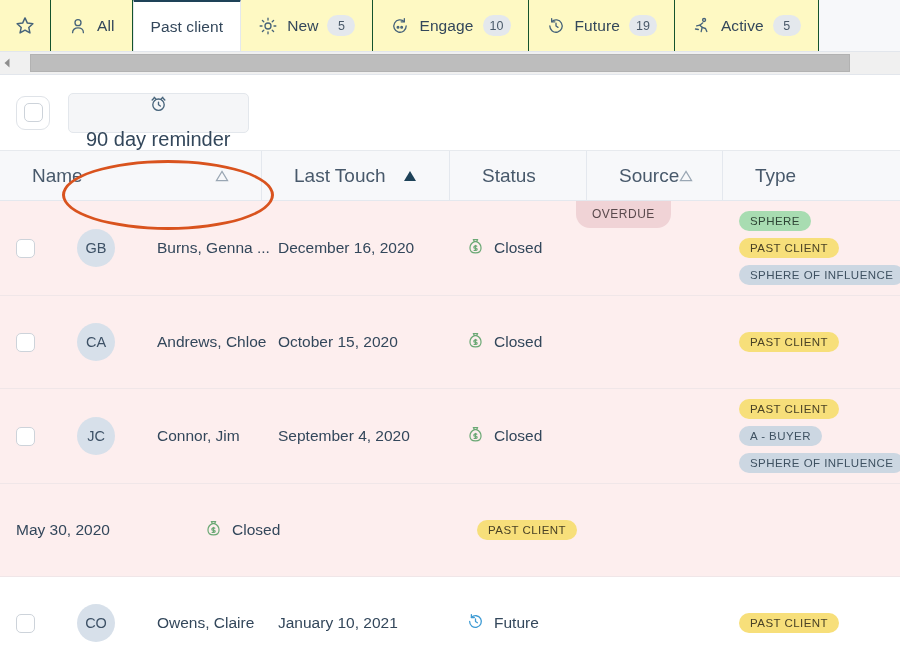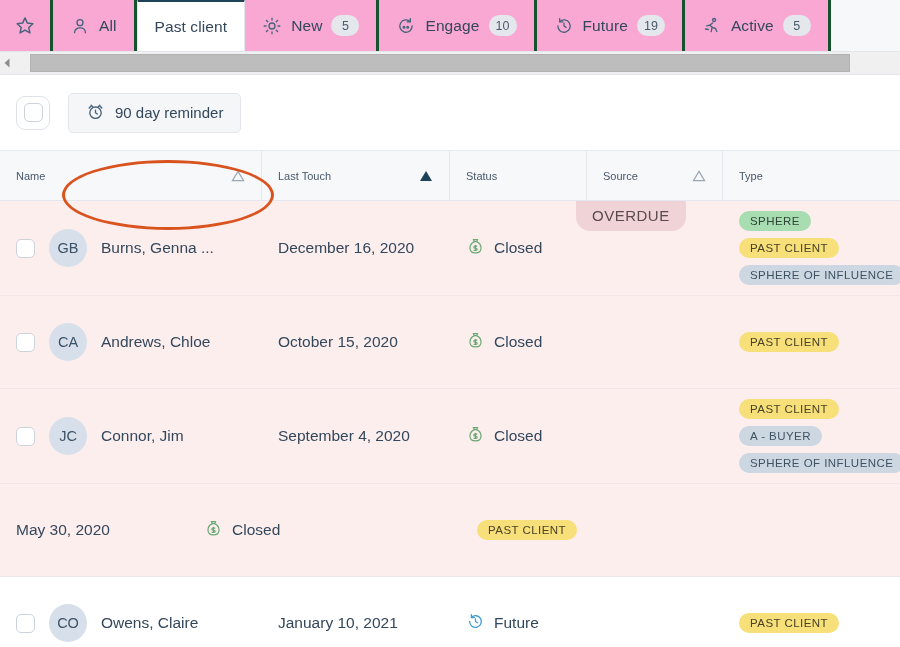--- a/index.html
+++ b/index.html
@@ -18,22 +18,22 @@
     align-items: stretch;
     height: 52px;
     background: #f7f8fa;
     border-bottom: 1px solid #e2e6ec;
   }
   .tab {
     display: flex;
     align-items: center;
     gap: 9px;
     padding: 0 17px;
-    border-right: 3px solid #14532d;
-    background: #f9a8d4;
+    border-right: 1px solid #14532d;
+    background: #fef9c3;
     font-size: 15.5px;
     color: #33475b;
     white-space: nowrap;
     cursor: pointer;
     position: relative;
   }
   .tab:first-child { padding: 0 14px; }
   .tab.active {
     background: #ffffff;
     border-top: 3px solid #1e4258;
@@ -108,23 +108,24 @@
   }
   .reminder-chip {
     display: flex;
     align-items: center;
     gap: 10px;
     height: 40px;
     padding: 0 17px;
     background: #f5f6f8;
     border: 1px solid #e3e7ec;
     border-radius: 5px;
-    font-size: 15px;
+    font-size: 20px;
     color: #33475b;
     cursor: pointer;
+    flex-direction: column;
   }
   .annot-ellipse {
     position: absolute;
     left: 62px; top: 85px;
     width: 212px; height: 70px;
     border: 3px solid #d9531e;
     border-radius: 50%;
     pointer-events: none;
     z-index: 40;
   }
@@ -133,24 +134,24 @@
   .table { width: 900px; }
   .thead {
     display: flex;
     height: 50px;
     background: #f7f8fa;
     border-bottom: 1px solid #e4e8ee;
   }
   .th {
     display: flex;
     align-items: center;
-    font-size: 11px;
+    font-size: 19px;
     color: #48596b;
     border-right: 1px solid #e4e8ee;
-    padding: 0 16px;
+    padding: 0 32px;
     position: relative;
   }
   .th .sort {
     margin-left: auto;
     display: flex;
     align-items: center;
   }
   .c-name   { width: 262px; }
   .c-touch  { width: 188px; }
   .c-status { width: 137px; }
@@ -164,20 +165,21 @@
     position: relative;
     min-height: 93px;
   }
   .trow.plain { background: #ffffff; border-bottom: 1px solid #eef1f4; }
   .td {
     display: flex;
     align-items: center;
     padding: 0 16px;
     font-size: 15.5px;
     color: #33475b;
+    gap: 28px;
   }
 
   .row-chk {
     width: 19px; height: 19px;
     border: 1.6px solid #cdd3da;
     border-radius: 5px;
     background: #fff;
     flex: none;
     cursor: pointer;
   }
@@ -214,21 +216,21 @@
   .pill.buyer  { background: #a8dcb1; color: #2f4636; }
   .pill.past   { background: #f7df7a; color: #4a4226; }
   .pill.sphere { background: #ccd7e2; color: #3f5262; }
   .pill.abuyer { background: #ccd7e2; color: #3f5262; }
 
   .overdue-tag {
     position: absolute;
     left: 576px; top: 0;
     background: #f0d3d6;
     color: #5a4a4d;
-    font-size: 15px;
+    font-size: 12px;
     letter-spacing: .5px;
     padding: 6px 16px 7px;
     border-bottom-left-radius: 14px;
     border-bottom-right-radius: 14px;
     z-index: 5;
   }
 </style>
 </head>
 <body>
 

